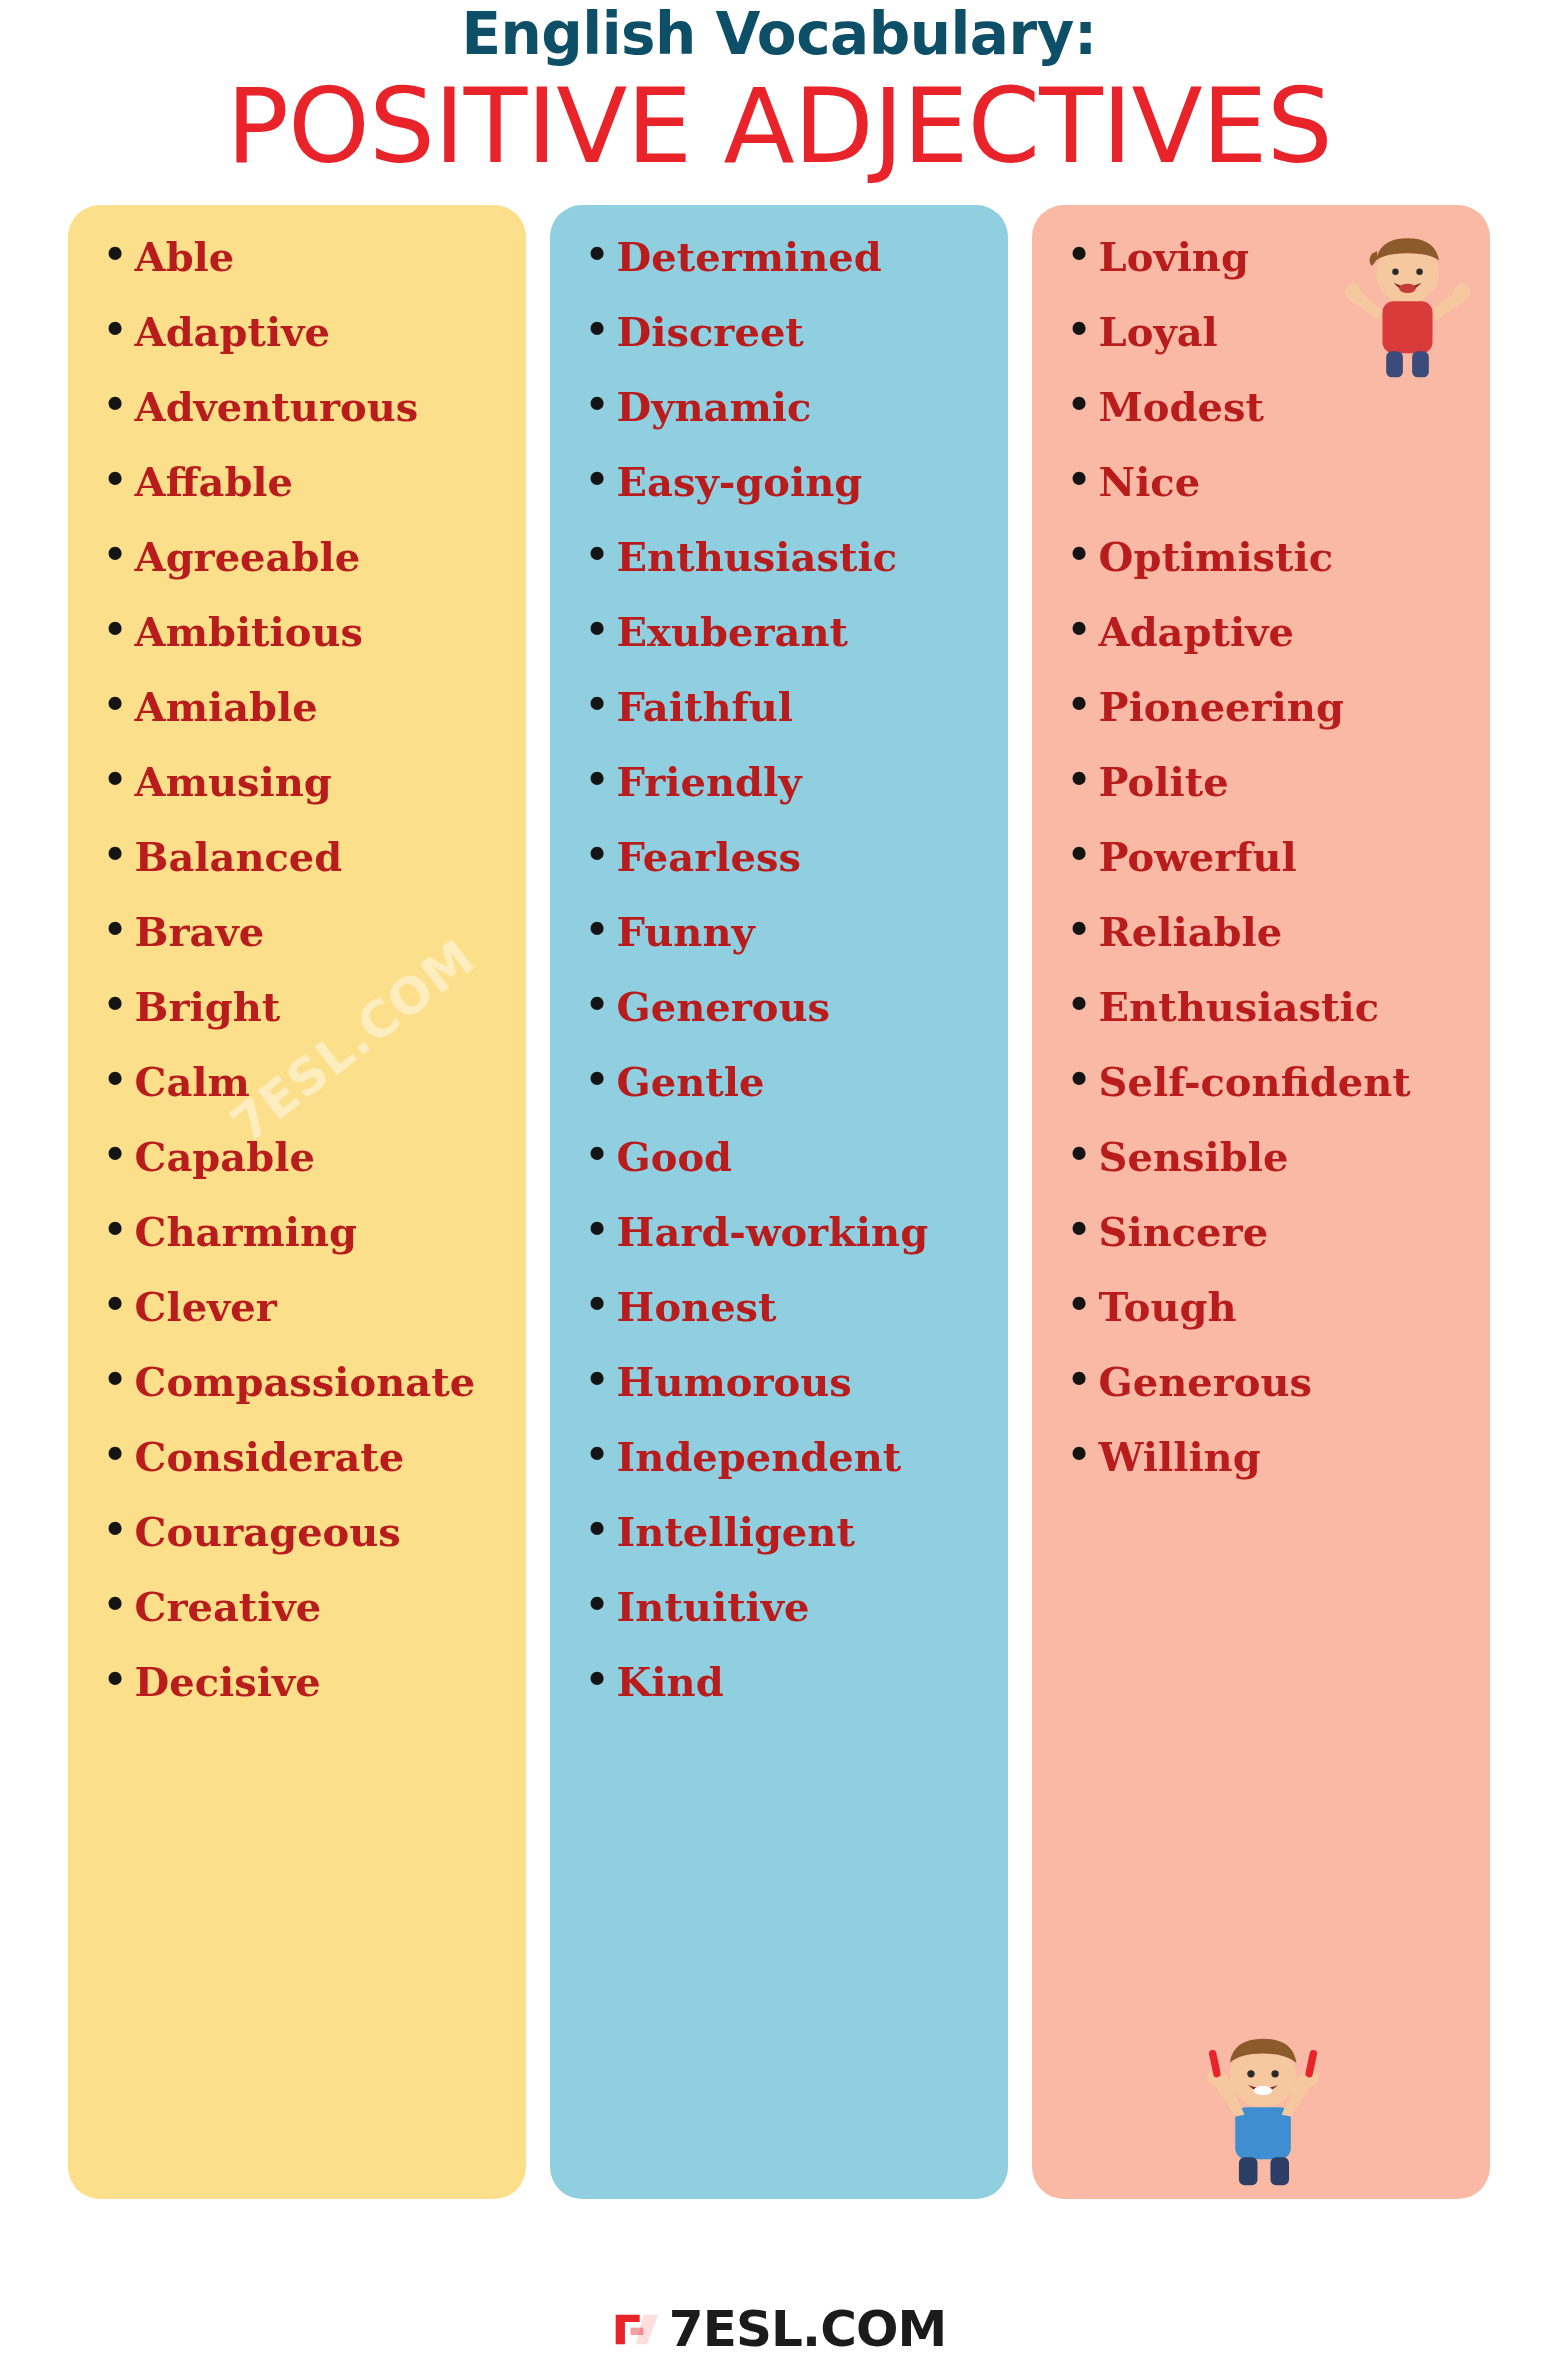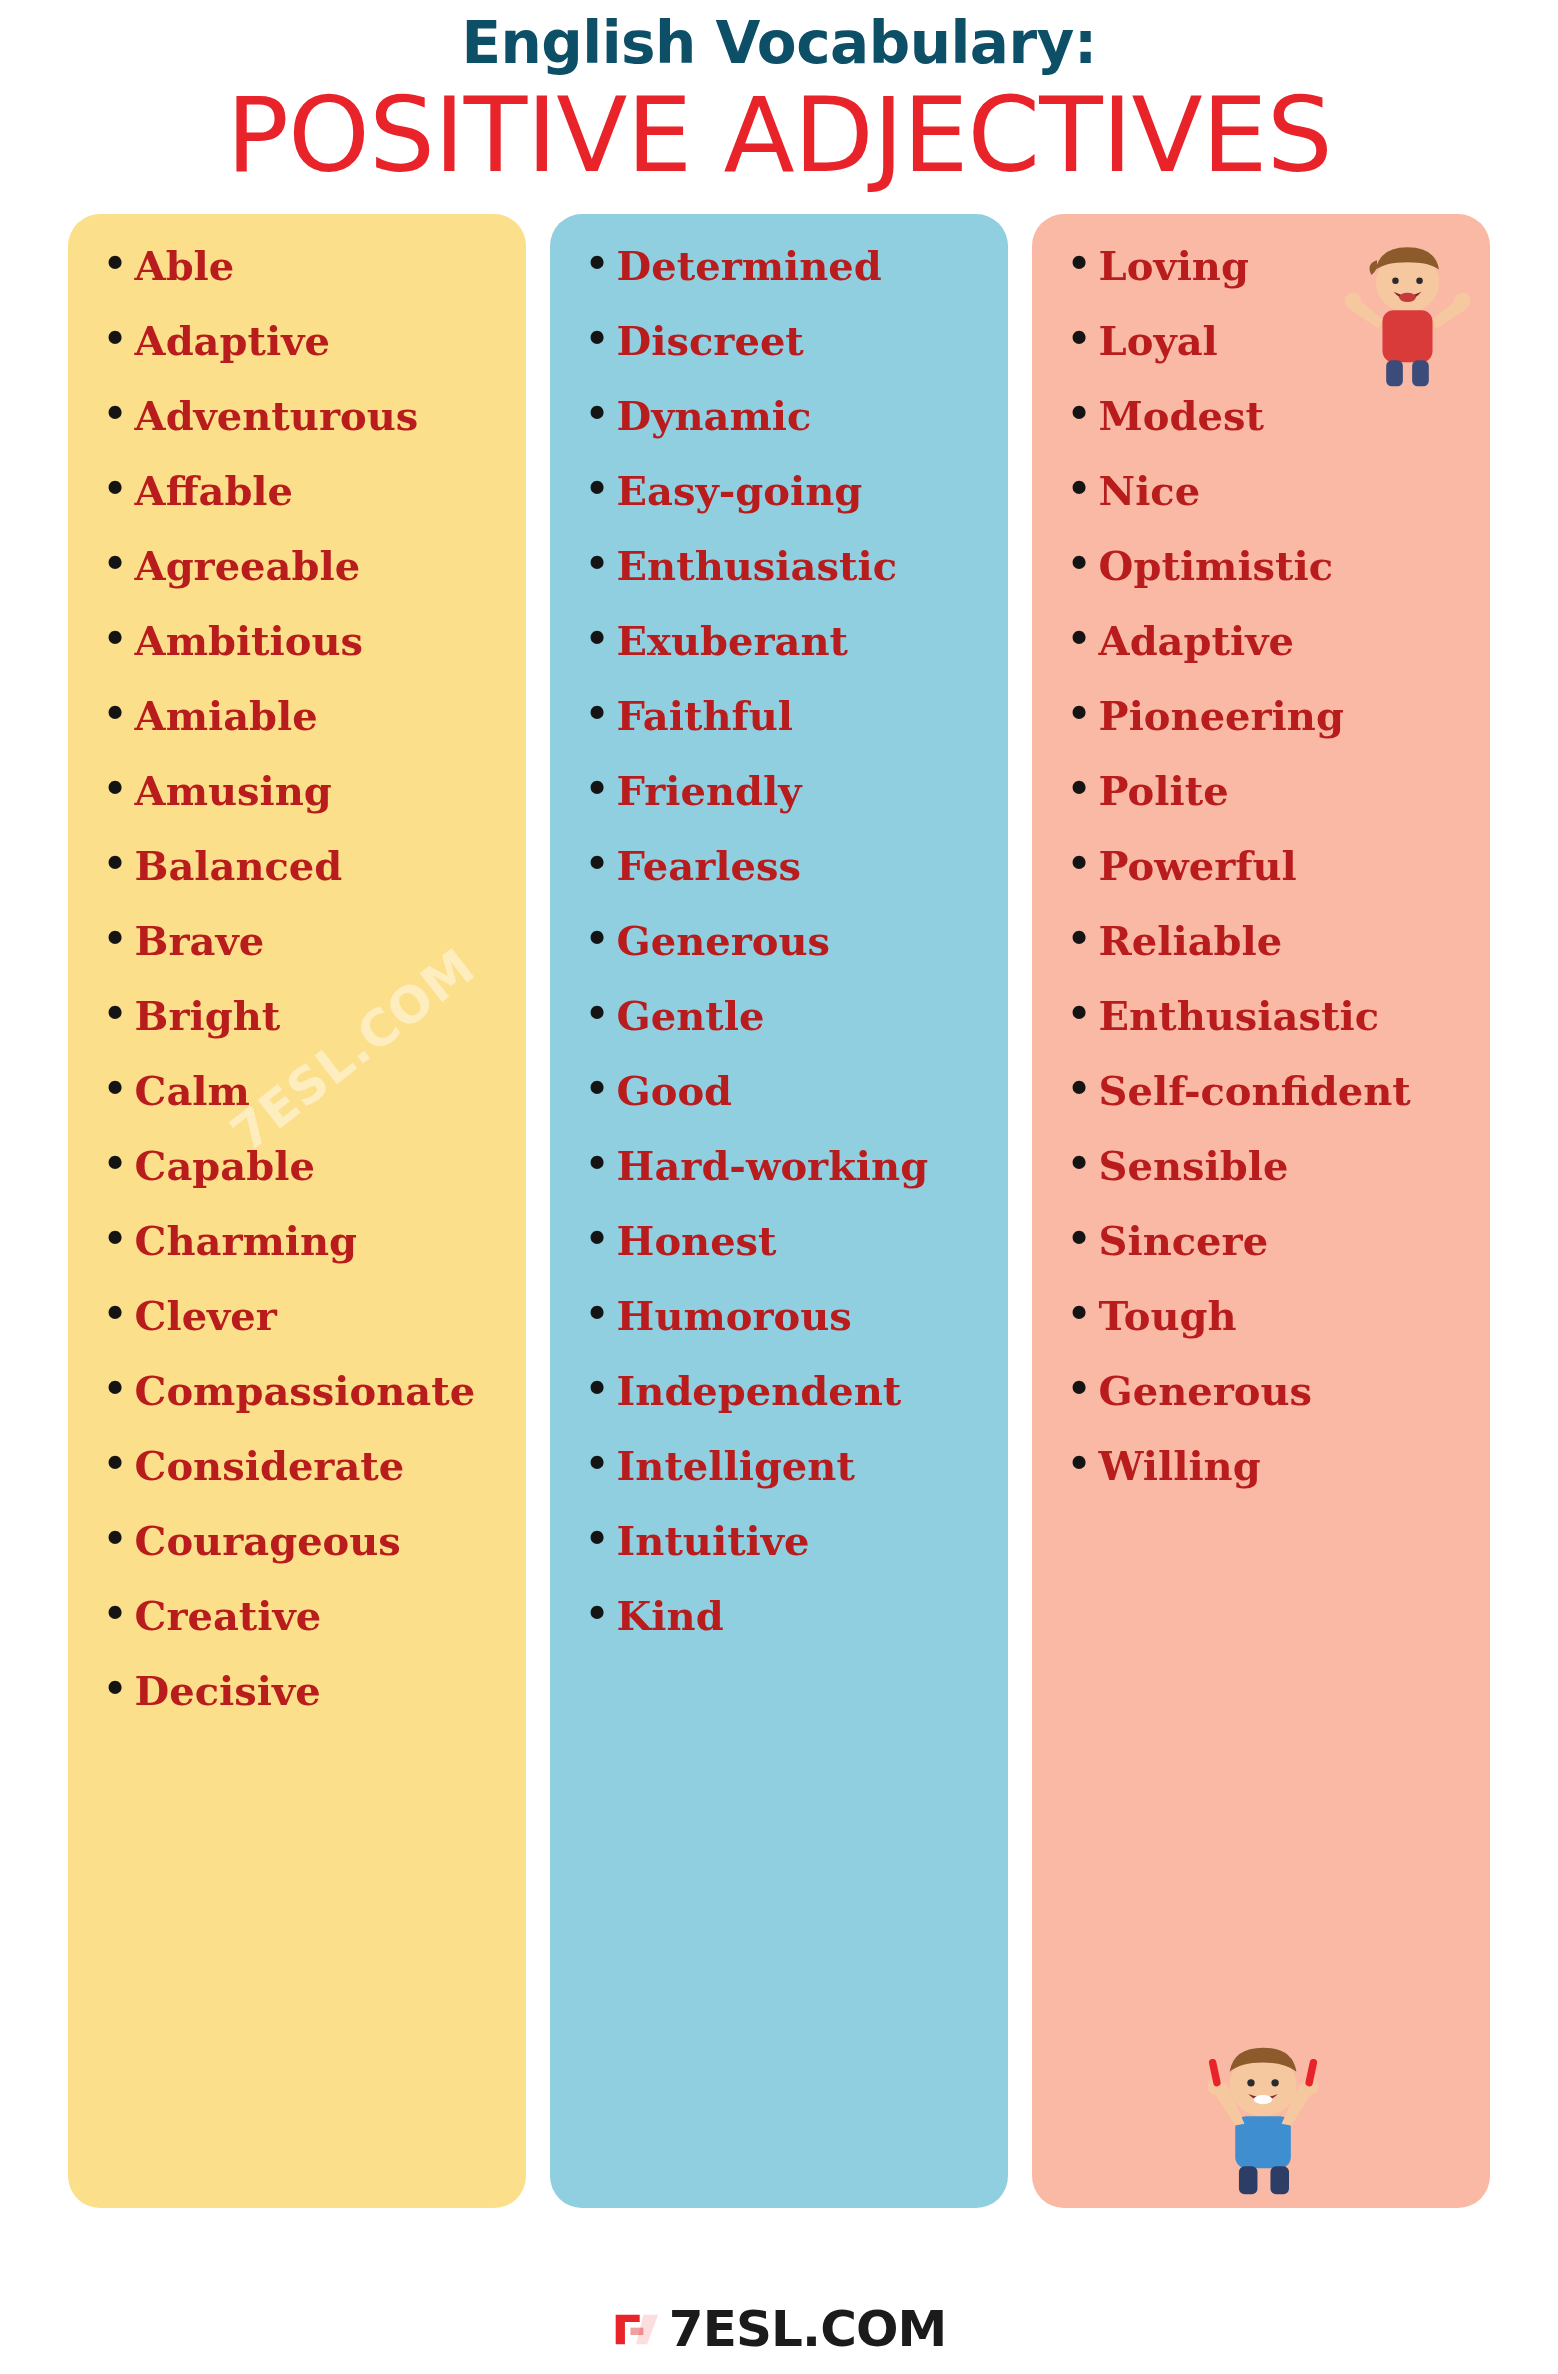--- a/index.html
+++ b/index.html
@@ -16,21 +16,21 @@
   }
   .poster {
     width: 1558px;
     height: 2375px;
     position: relative;
     box-sizing: border-box;
     padding: 0;
   }
   .header {
     text-align: center;
-    padding-top: 13px;
+    padding-top: 4px;
   }
   .subtitle {
     font-family: "DejaVu Sans", sans-serif;
     font-weight: bold;
     font-size: 58px;
     color: #0d4f66;
     letter-spacing: -0.5px;
     line-height: 1.05;
     margin: 0;
   }
@@ -180,20 +180,21 @@
       <ul class="word-list">
         <li class="word-item">Determined</li>
         <li class="word-item">Discreet</li>
         <li class="word-item">Dynamic</li>
         <li class="word-item">Easy-going</li>
         <li class="word-item">Enthusiastic</li>
         <li class="word-item">Exuberant</li>
         <li class="word-item">Faithful</li>
         <li class="word-item">Friendly</li>
         <li class="word-item">Fearless</li>
+        <li class="word-item">Funny</li>
         <li class="word-item">Generous</li>
         <li class="word-item">Gentle</li>
         <li class="word-item">Good</li>
         <li class="word-item">Hard-working</li>
         <li class="word-item">Honest</li>
         <li class="word-item">Humorous</li>
         <li class="word-item">Independent</li>
         <li class="word-item">Intelligent</li>
         <li class="word-item">Intuitive</li>
         <li class="word-item">Kind</li>

